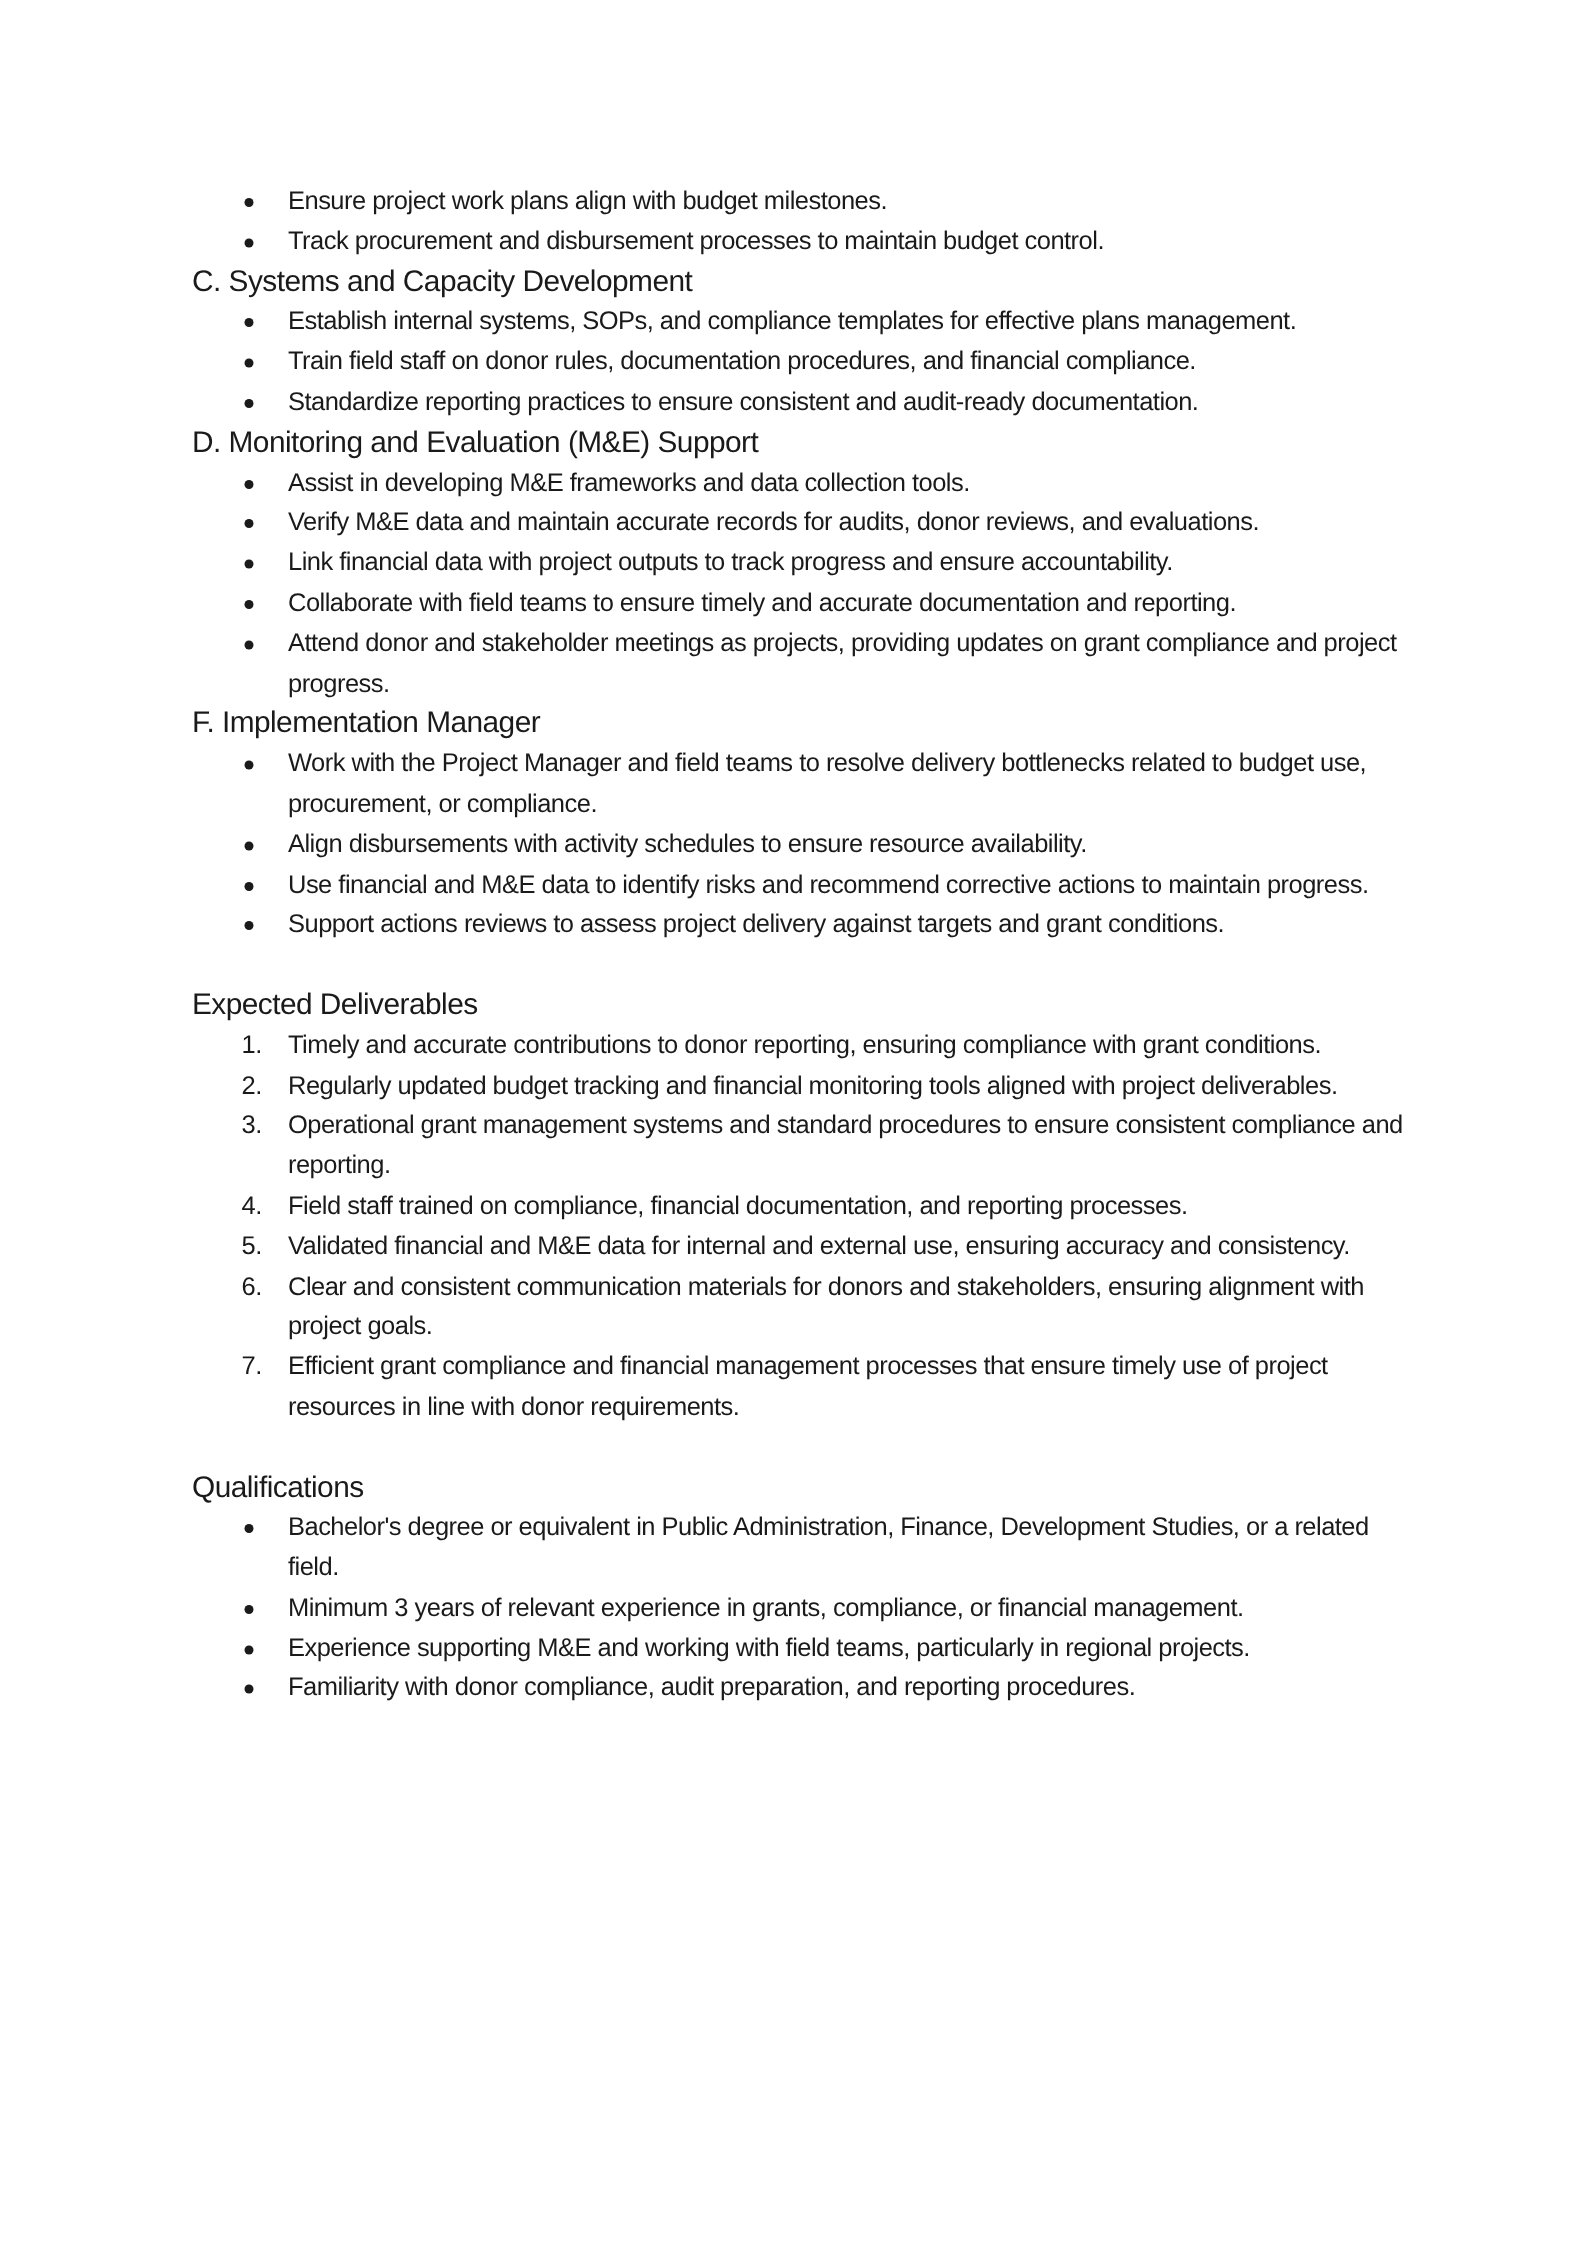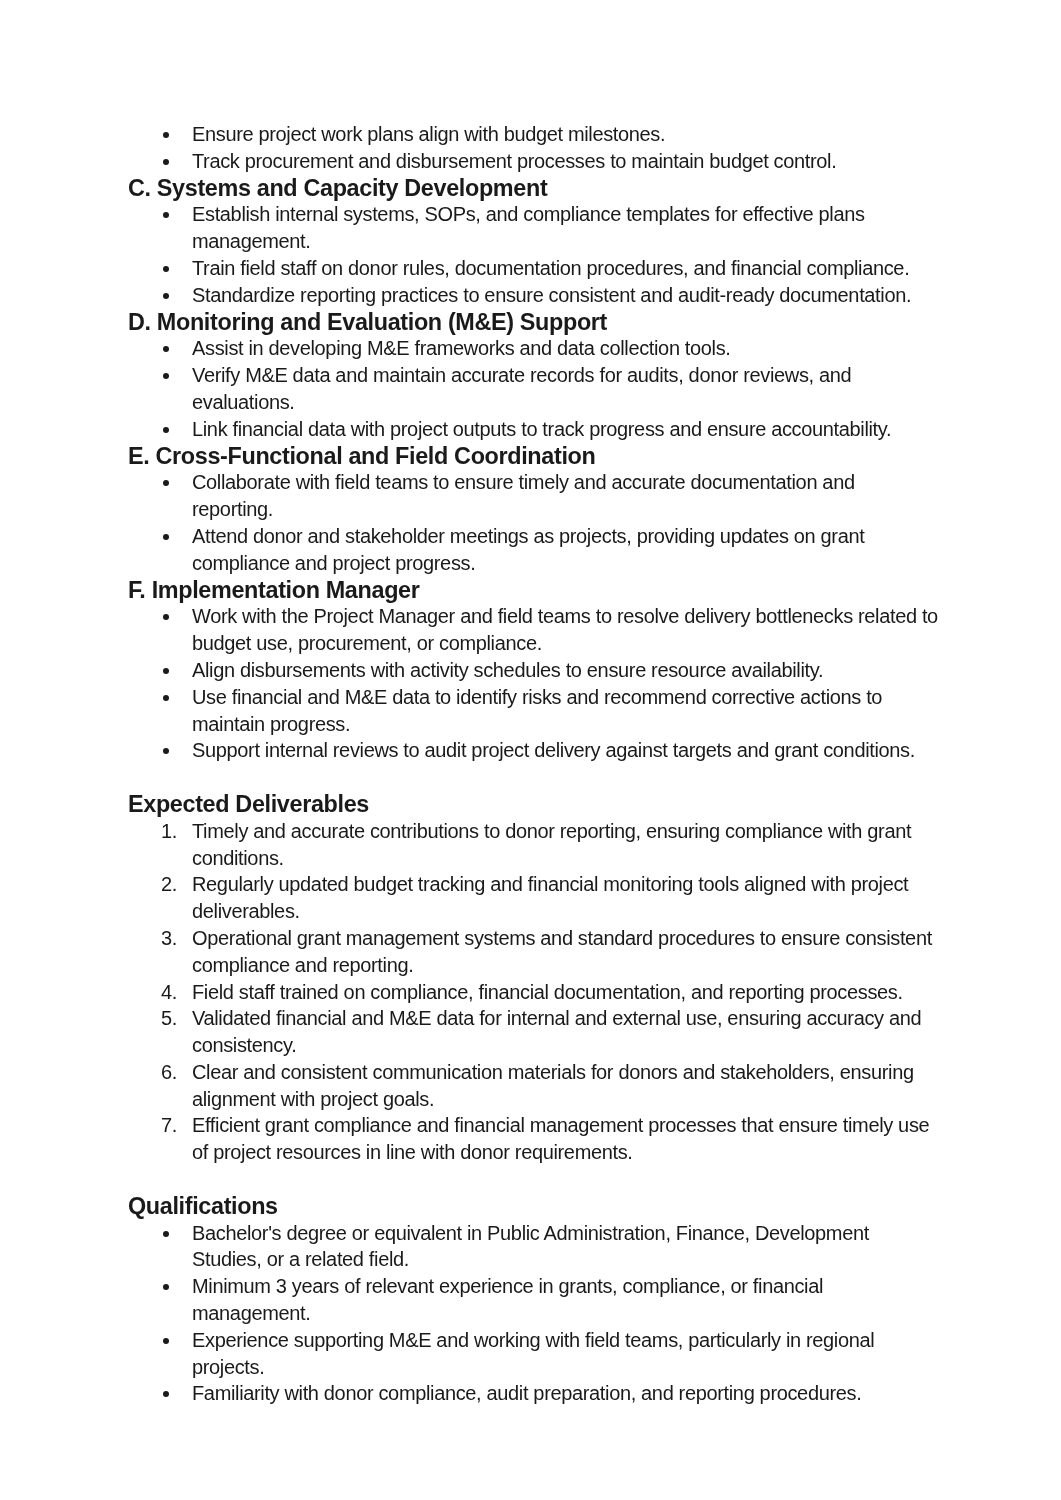--- a/index.html
+++ b/index.html
@@ -9,26 +9,26 @@
       position: relative;
       overflow: hidden;
       font-family: "Liberation Sans", sans-serif;
       color: #1a1a1a;
     }
     .page {
       position: absolute;
       left: 128px;
       top: 121px;
       width: 810px;
-      font-size: 20px;
+      font-size: 17px;
       line-height: 26.8px;
       letter-spacing: -0.35px;
     }
     .heading {
-      font-weight: bold;
+      font-weight: normal;
       margin: 0;
       height: 26.8px;
       white-space: nowrap;
     }
     .heading.spaced { margin-top: 26.8px; }
     ul, ol { margin: 0; padding: 0; list-style: none; }
     .item {
       position: relative;
       padding-left: 64px;
       margin: 0;
@@ -91,21 +91,20 @@
     <li class="item">
         <span class="bullet-dot"></span>
         <span class="item-text">Verify M&amp;E data and maintain accurate records for audits, donor reviews, and evaluations.</span>
       </li>
     <li class="item">
         <span class="bullet-dot"></span>
         <span class="item-text">Link financial data with project outputs to track progress and ensure accountability.</span>
       </li>
   </ul>
 
-  <h3 class="heading">E. Cross-Functional and Field Coordination</h3>
   <ul>
     <li class="item">
         <span class="bullet-dot"></span>
         <span class="item-text">Collaborate with field teams to ensure timely and accurate documentation and reporting.</span>
       </li>
     <li class="item">
         <span class="bullet-dot"></span>
         <span class="item-text">Attend donor and stakeholder meetings as projects, providing updates on grant compliance and project progress.</span>
       </li>
   </ul>
@@ -119,21 +118,21 @@
     <li class="item">
         <span class="bullet-dot"></span>
         <span class="item-text">Align disbursements with activity schedules to ensure resource availability.</span>
       </li>
     <li class="item">
         <span class="bullet-dot"></span>
         <span class="item-text">Use financial and M&amp;E data to identify risks and recommend corrective actions to maintain progress.</span>
       </li>
     <li class="item">
         <span class="bullet-dot"></span>
-        <span class="item-text">Support internal reviews to audit project delivery against targets and grant conditions.</span>
+        <span class="item-text">Support actions reviews to assess project delivery against targets and grant conditions.</span>
       </li>
   </ul>
 
   <h3 class="heading spaced">Expected Deliverables</h3>
   <ol>
     <li class="item">
         <span class="num">1.</span>
         <span class="item-text">Timely and accurate contributions to donor reporting, ensuring compliance with grant conditions.</span>
       </li>
     <li class="item">

